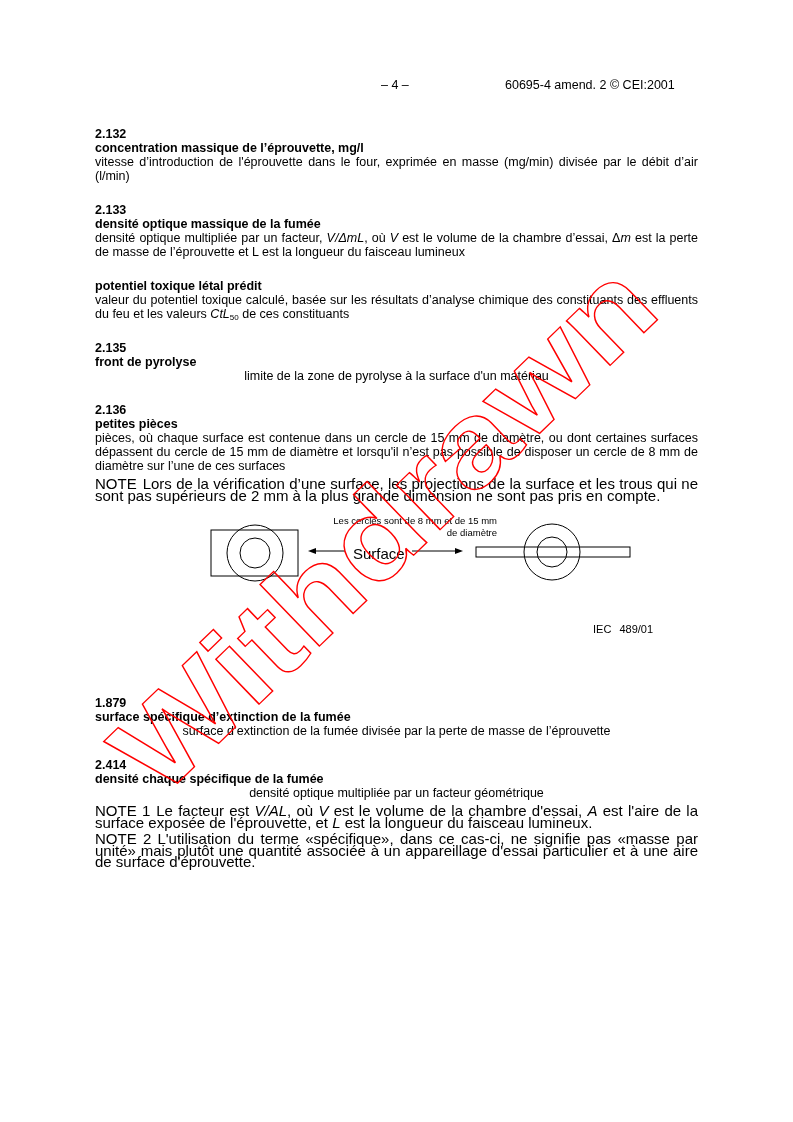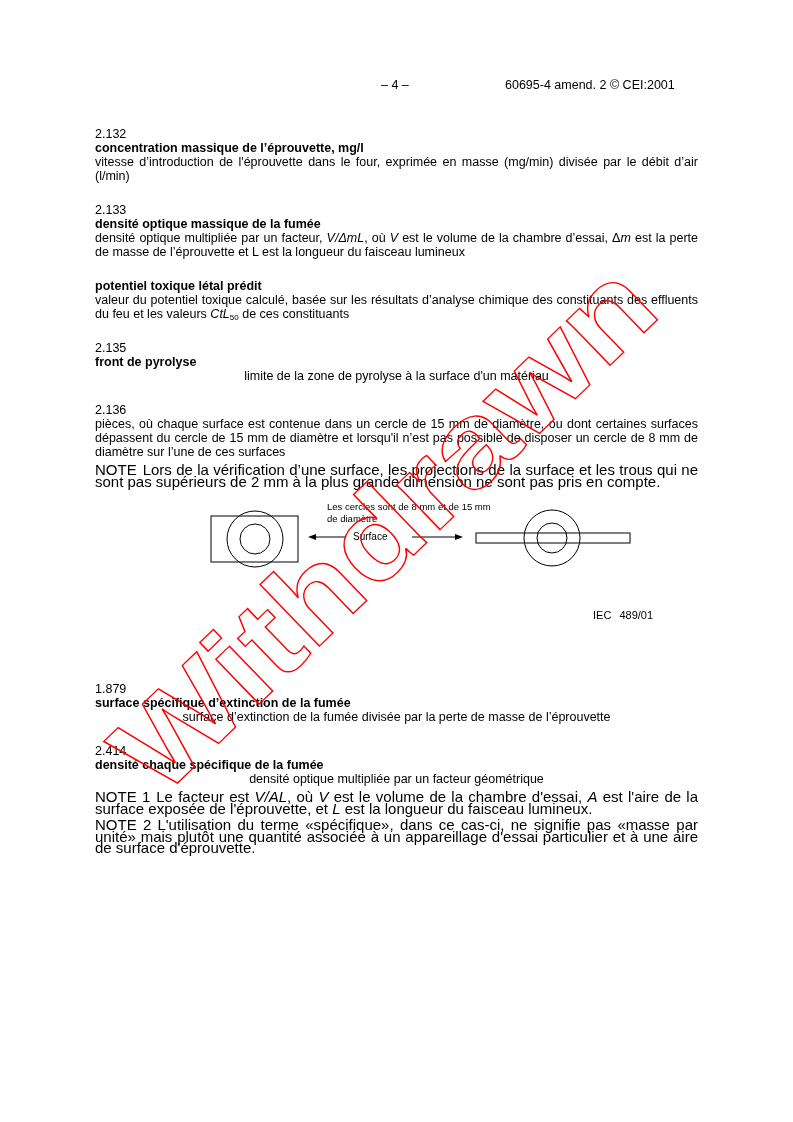--- a/index.html
+++ b/index.html
@@ -10,36 +10,36 @@
   .header {
     position: absolute; top: 78px; left: 0; width: 793px; height: 16px;
     font-size: 12.5px;
   }
   .header .pnum { position: absolute; left: 381px; }
   .header .ref { position: absolute; left: 505px; }
   .content {
     position: absolute; left: 95px; top: 127px; width: 603px;
   }
   .term { margin-bottom: 20px; }
-  .term .num { font-weight: normal; font-size: 12.5px; line-height: 14px; }
+  .term .num { font-weight: bold; font-size: 12.5px; line-height: 14px; }
   .term .title { font-weight: bold; font-size: 12.5px; line-height: 14px; }
   .term .def { font-size: 12.5px; line-height: 14px; text-align: justify; }
   .term .def.nojust { text-align: center; }
   .note { font-size: 15px; line-height: 11.5px; text-align: justify; margin-top: 5px; }
   .note .lbl { margin-right: 6px; }
   i { font-style: italic; }
   sub { font-size: 8px; vertical-align: -2px; line-height: 0; }
 
   .figure { position: relative; height: 192px; margin-top: 3px; }
   .fig-svg { position: absolute; left: 0; top: 0; }
   .fig-caption {
     position: absolute; left: 232px; top: 11px; width: 170px;
-    text-align: left; font-size: 9.5px; line-height: 11.5px;
+    text-align: right; font-size: 9.5px; line-height: 11.5px;
   }
-  .fig-surface { position: absolute; left: 258px; top: 41px; font-size: 10px; }
+  .fig-surface { position: absolute; left: 258px; top: 41px; font-size: 15px; }
   .fig-ref {
     position: absolute; left: 498px; top: 119px; font-size: 11px; 
     word-spacing: 5px;
   }
   .watermark {
     position: absolute; left: 0; top: 0; width: 793px; height: 1122px; pointer-events: none;
   }
 </style>
 </head>
 <body>
@@ -69,20 +69,21 @@
   </div>
 
   <div class="term">
     <div class="num">2.135</div>
     <div class="title">front de pyrolyse</div>
     <div class="def nojust">limite de la zone de pyrolyse à la surface d'un matériau</div>
   </div>
 
   <div class="term" style="margin-bottom:0">
     <div class="num">2.136</div>
+    <div class="title">petites pièces</div>
     <div class="def">pièces, où chaque surface est contenue dans un cercle de 15 mm de diamètre, ou dont certaines surfaces dépassent du cercle de 15 mm de diamètre et lorsqu'il n’est pas possible de disposer un cercle de 8 mm de diamètre sur l’une de ces surfaces</div>
     <div class="note"><span class="lbl">NOTE</span><span>Lors de la vérification d’une surface, les projections de la surface et les trous qui ne sont pas supérieurs de 2 mm à la plus grande dimension ne sont pas pris en compte.</span></div>
 
     <div class="figure">
       <svg class="fig-svg" width="603" height="192">
 
         <rect x="116" y="26" width="87" height="46" fill="none" stroke="#000" stroke-width="1"></rect>
         <circle cx="160" cy="49" r="28" fill="none" stroke="#000" stroke-width="1"></circle>
         <circle cx="160" cy="49" r="15" fill="none" stroke="#000" stroke-width="1"></circle>
 

